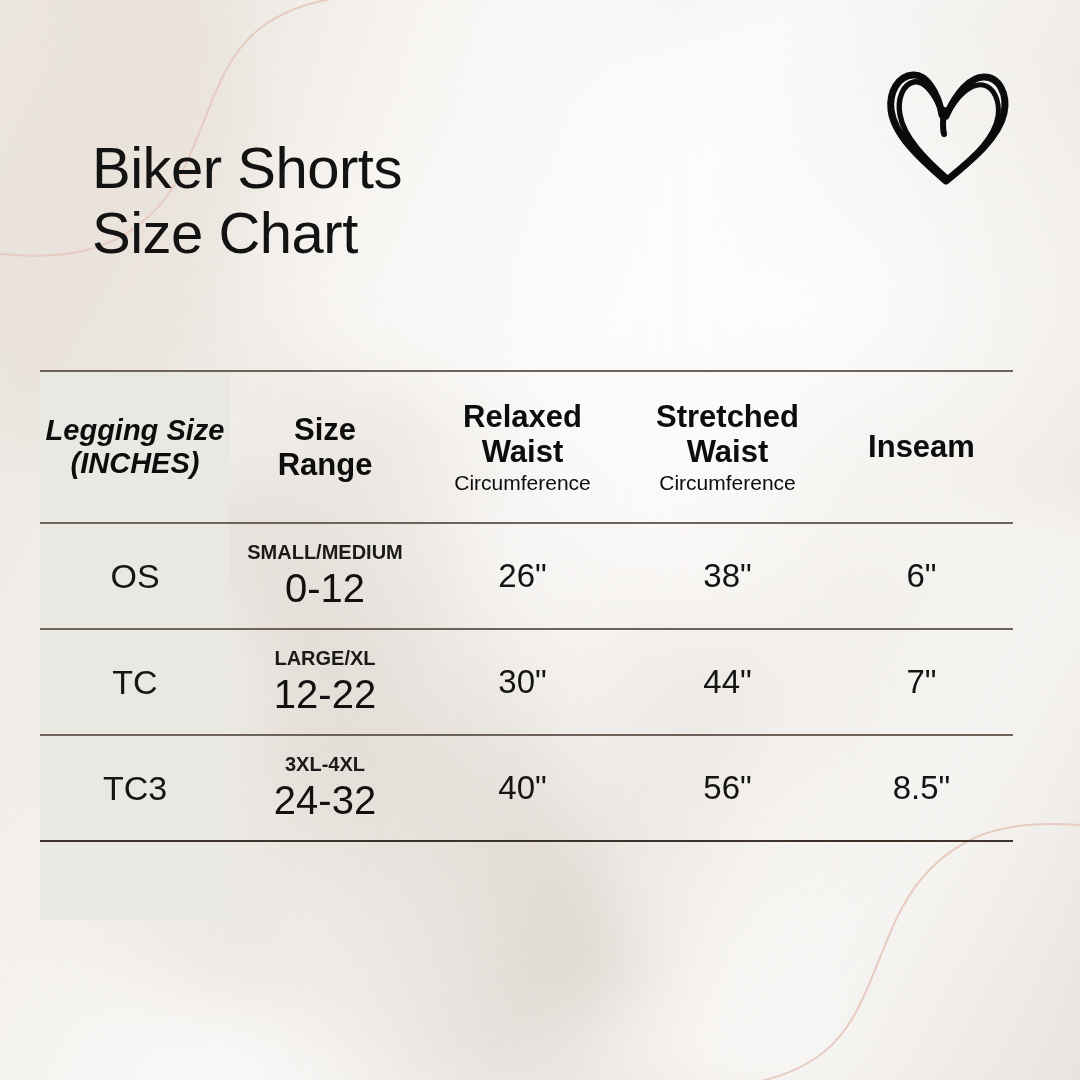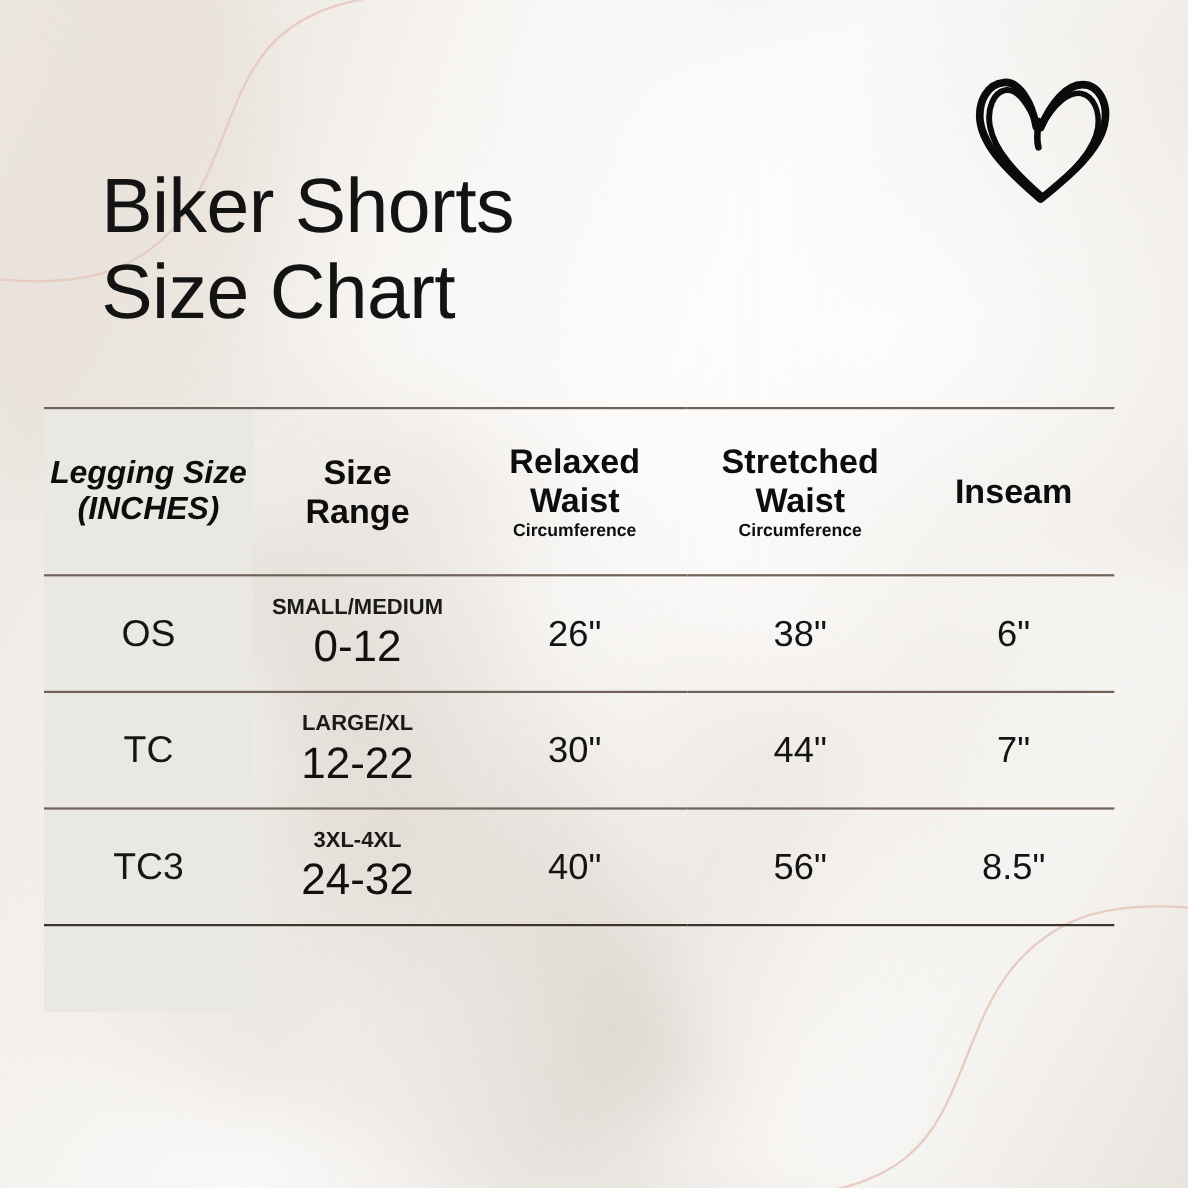--- a/index.html
+++ b/index.html
@@ -57,22 +57,22 @@
   #decor-svg { position:absolute; inset:0; z-index:1; }
 
   
   #heart { position:absolute; left:880px; top:58px; width:140px; height:135px; z-index:3; }
 
   
   #content { position:absolute; inset:0; z-index:2; }
 
   #title {
     position:absolute;
-    left:92px; top:148px;
-    font-size:70px;
+    left:92px; top:136px;
+    font-size:58px;
     font-weight:400;
     line-height:1.12;
     letter-spacing:-0.5px;
     color:#131313;
     white-space:pre-line;
   }
 
   
   #size-table {
     position:absolute;
@@ -111,22 +111,22 @@
   thead th { height:152px; color:#0D0D0D; }
 
   .hdr-main {
     font-size:31px;
     font-weight:700;
     line-height:1.13;
     white-space:pre-line;
   }
   .hdr-main.italic { font-style:italic; font-size:29px; }
   .hdr-sub {
-    font-size:16px;
-    font-weight:700;
+    font-size:21px;
+    font-weight:400;
     line-height:1.2;
     margin-top:1px;
   }
 
   tbody tr { height:106px; }
 
   .cell-size {
     font-size:34px;
     font-weight:400;
     color:#161616;

